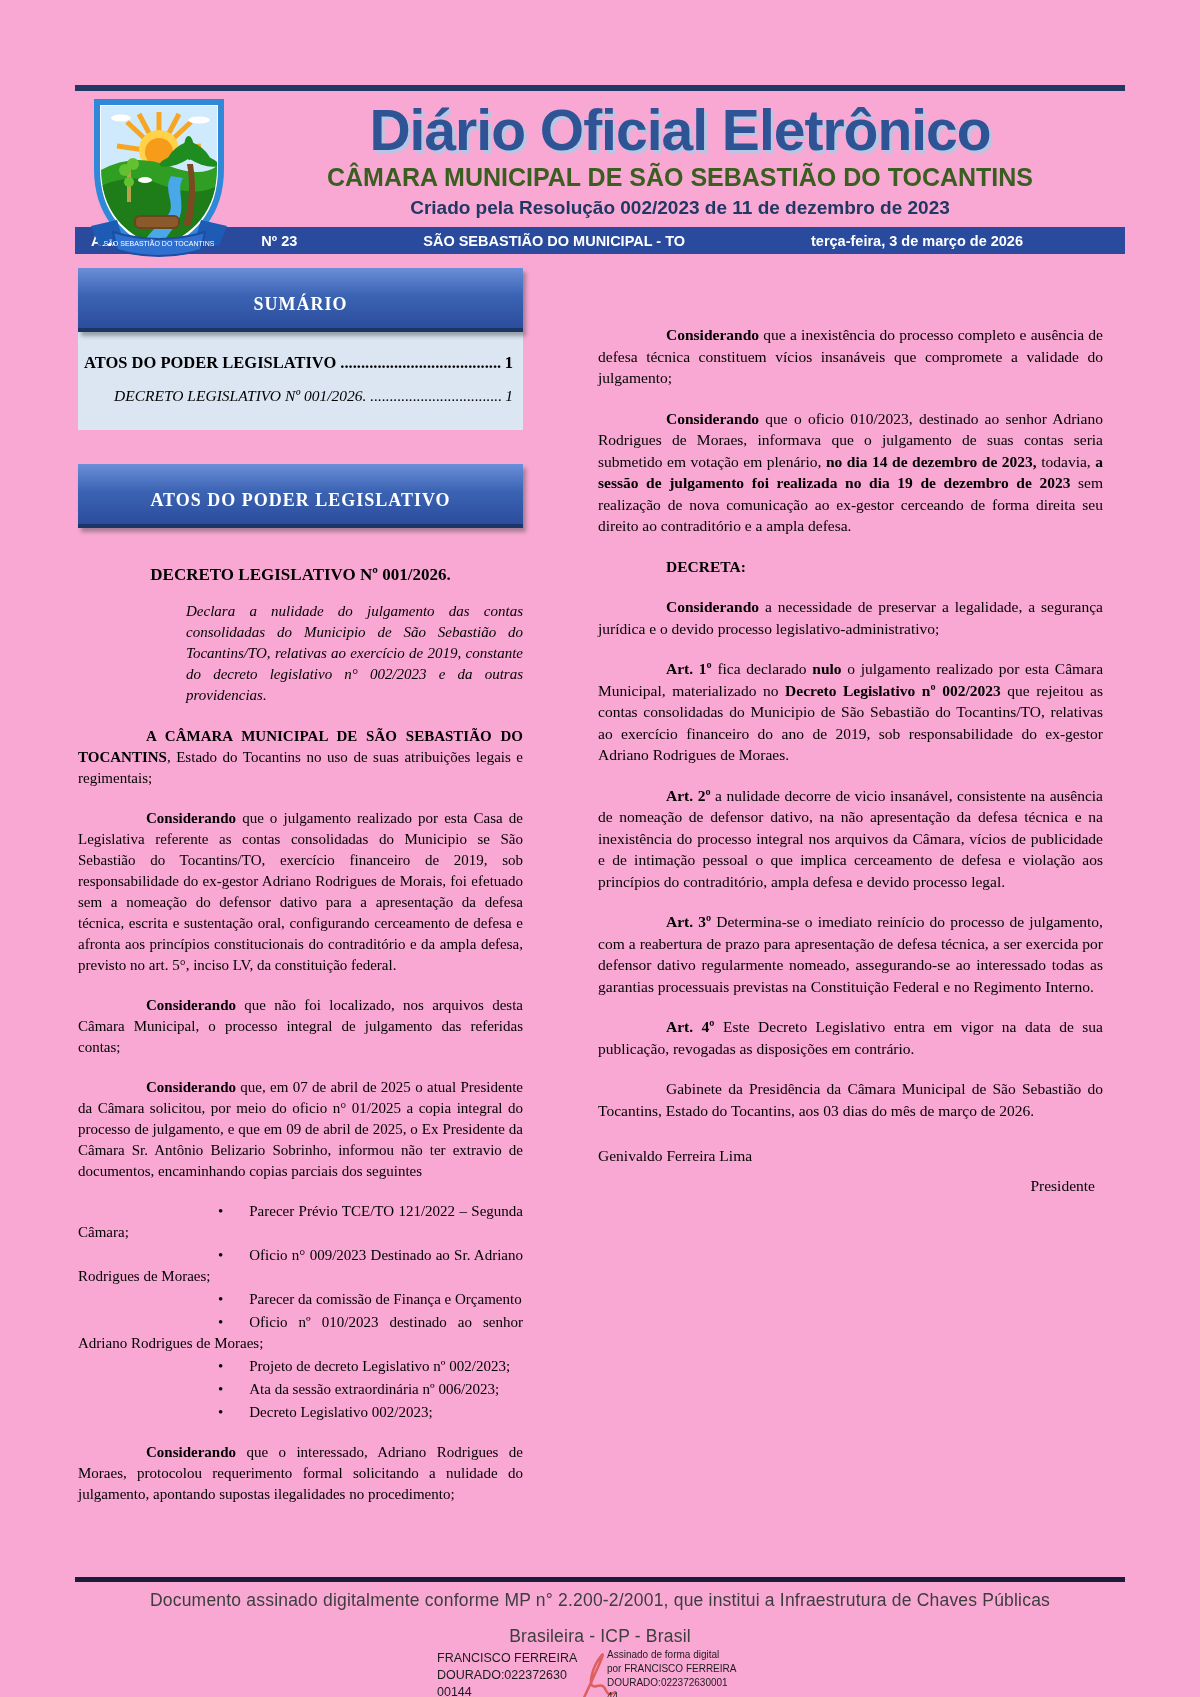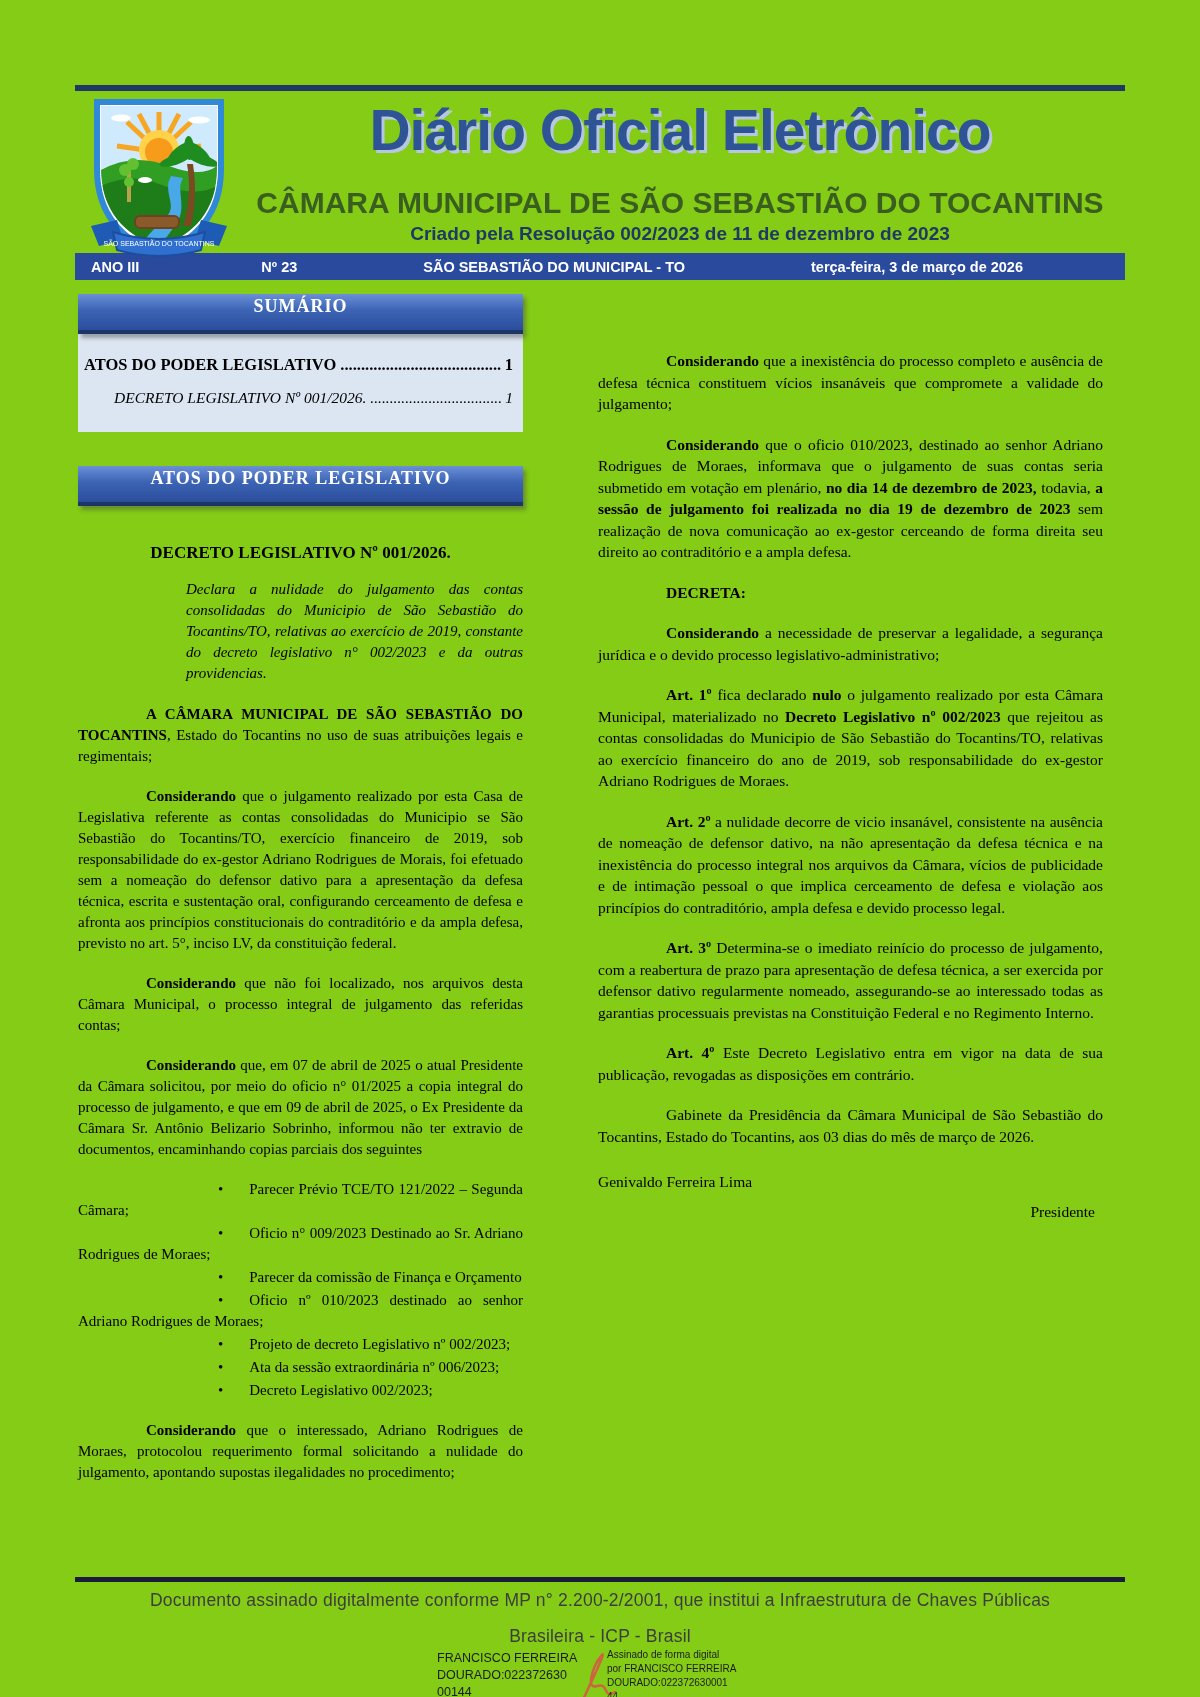--- a/index.html
+++ b/index.html
@@ -1,26 +1,26 @@
 <!DOCTYPE html>
 <html><head>
 <meta charset="utf-8">
 <style>
   html,body{margin:0;padding:0;background:#ffffff;}
-  .page{position:relative;width:1200px;height:1697px;background:#84cc16;overflow:hidden;
+  .page{position:relative;width:1200px;height:1697px;background:#f9a8d4;overflow:hidden;
         font-family:"Liberation Serif",serif;color:#000;}
   
   .header{position:relative;margin:85px 75px 0 75px;border-top:6px solid #1f3864;}
   .logo{position:absolute;top:3px;left:8px;width:152px;height:168px;z-index:2;}
   .header-text{margin-left:160px;text-align:center;}
   .big-title{font-family:"Liberation Sans",sans-serif;font-weight:bold;font-size:57px;
              letter-spacing:-1px;color:#2e5496;text-shadow:3px 3px 0 #b7c6e2;
              margin-top:8px;line-height:62px;}
-  .subtitle{font-family:"Liberation Sans",sans-serif;font-weight:bold;font-size:30px;
-            color:#3a5e1f;margin-top:28px;line-height:28px;}
+  .subtitle{font-family:"Liberation Sans",sans-serif;font-weight:bold;font-size:25px;
+            color:#3a5e1f;margin-top:2px;line-height:28px;}
   .created{font-family:"Liberation Sans",sans-serif;font-weight:bold;font-size:19px;
            color:#1f3864;margin-top:6px;line-height:22px;}
   .bar{margin-top:8px;height:27px;background:#2a4b9d;color:#fff;
        font-family:"Liberation Sans",sans-serif;font-weight:bold;font-size:14.5px;
        display:flex;align-items:center;position:relative;z-index:1;}
   .bar-ano{margin-left:16px;}
   .bar-num{margin-left:122px;text-align:right;}
   .bar-city{margin-left:auto;margin-right:auto;}
   .bar-date{margin-right:102px;}
   
@@ -29,21 +29,21 @@
   .col-right{width:505px;flex:0 0 505px;font-size:15.5px;line-height:21.5px;padding-top:56px;}
   .par{text-align:justify;text-indent:68px;margin:0 0 19px 0;}
   .b{font-weight:bold;}
   .bullet{text-align:justify;text-indent:140px;margin:0 0 2px 0;}
   .bdot{padding-right:26px;}
   .bullets{margin:0 0 19px 0;}
   
   .summary{background:#dce6f3;}
   .box-head{background:linear-gradient(#6b8fd8,#3c64b4 45%,#2b4d9c);color:#fff;
             text-align:center;font-weight:bold;font-size:18px;letter-spacing:1px;
-            padding:2px 0 13px 0;border-bottom:4px solid #1c3569;
+            padding:26px 0 13px 0;border-bottom:4px solid #1c3569;
             box-shadow:3px 4px 4px rgba(70,70,70,.45);}
   .toc{padding:20px 10px 24px 6px;}
   .toc-row{display:flex;align-items:baseline;white-space:nowrap;}
   .toc-row-0{font-weight:bold;font-size:16.5px;}
   .toc-row-1{font-style:italic;font-size:15.5px;margin-top:12px;padding-left:30px;}
   .toc-dots{flex:1;overflow:hidden;margin:0 4px;}
   
   .section-banner{margin:34px 0 36px 0;}
   
   .decree-title{text-align:center;font-weight:bold;font-size:17px;margin:0 0 14px 0;}

